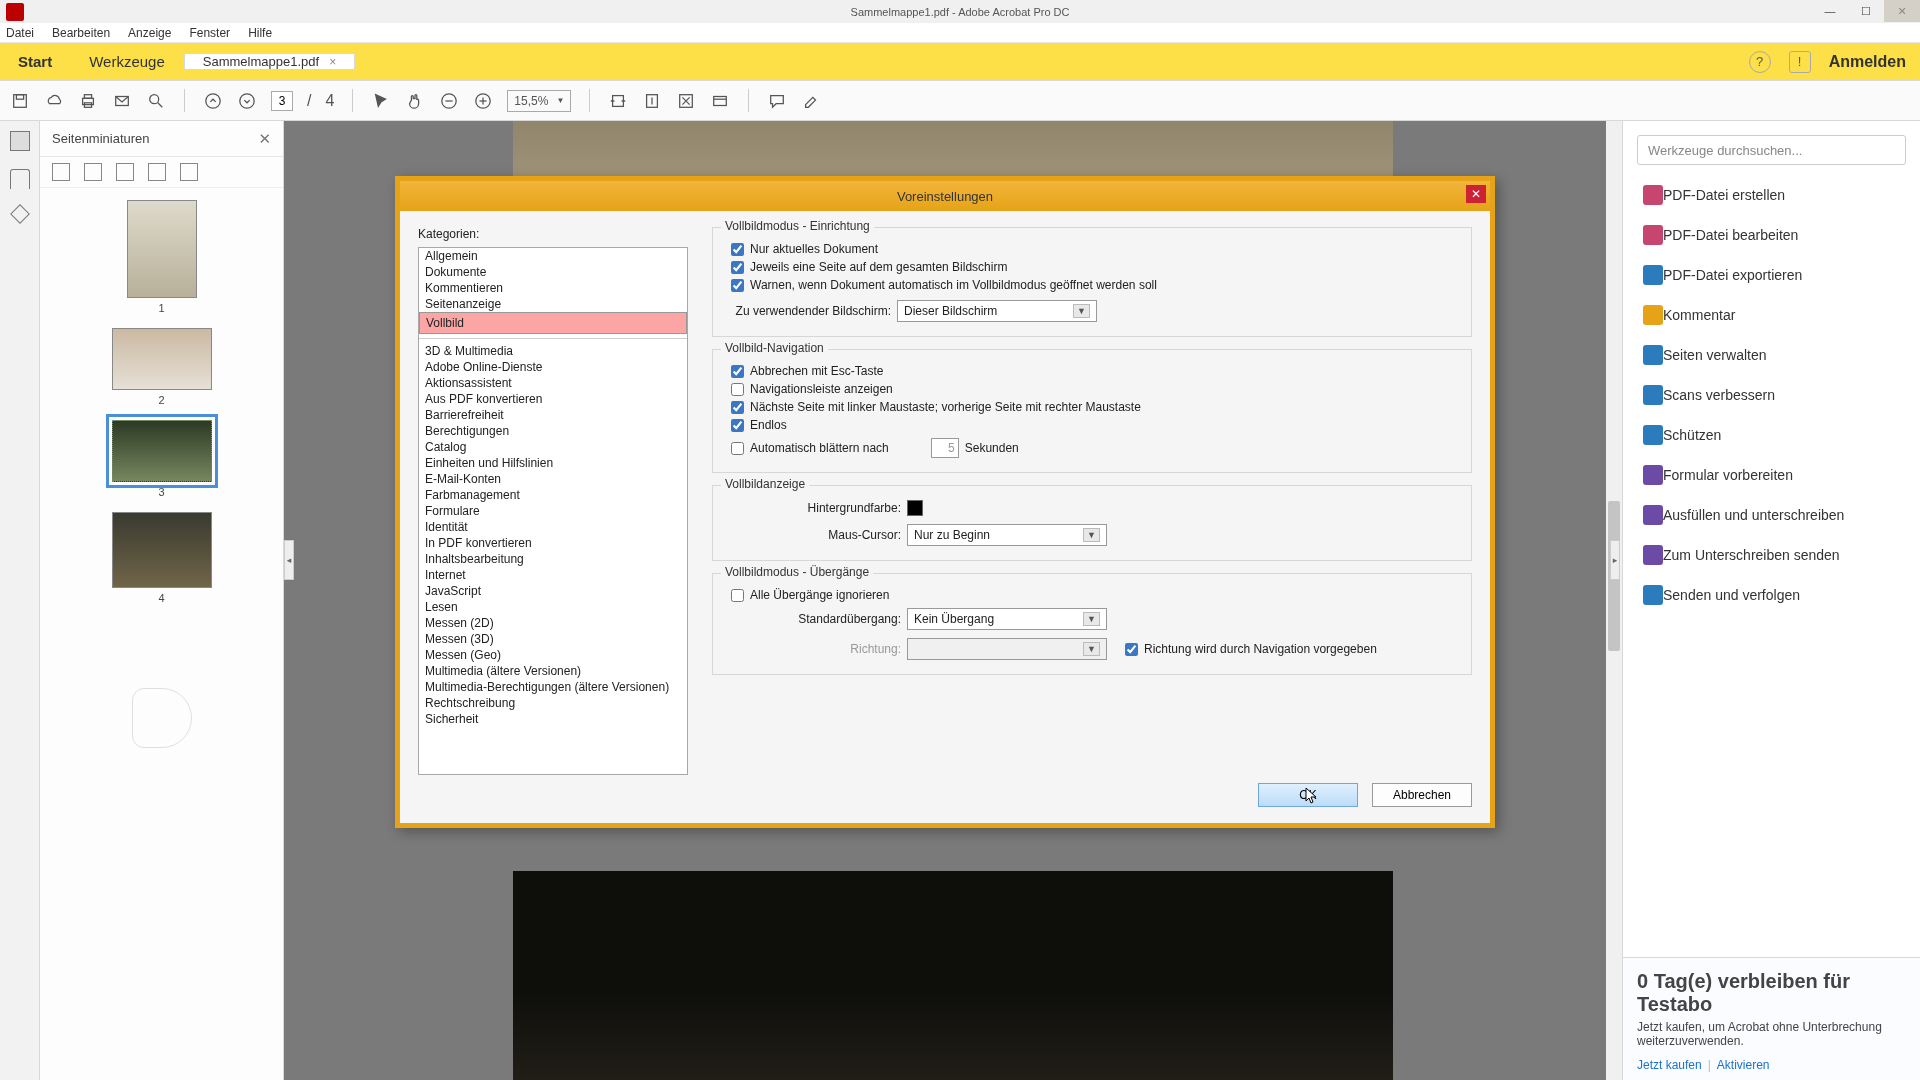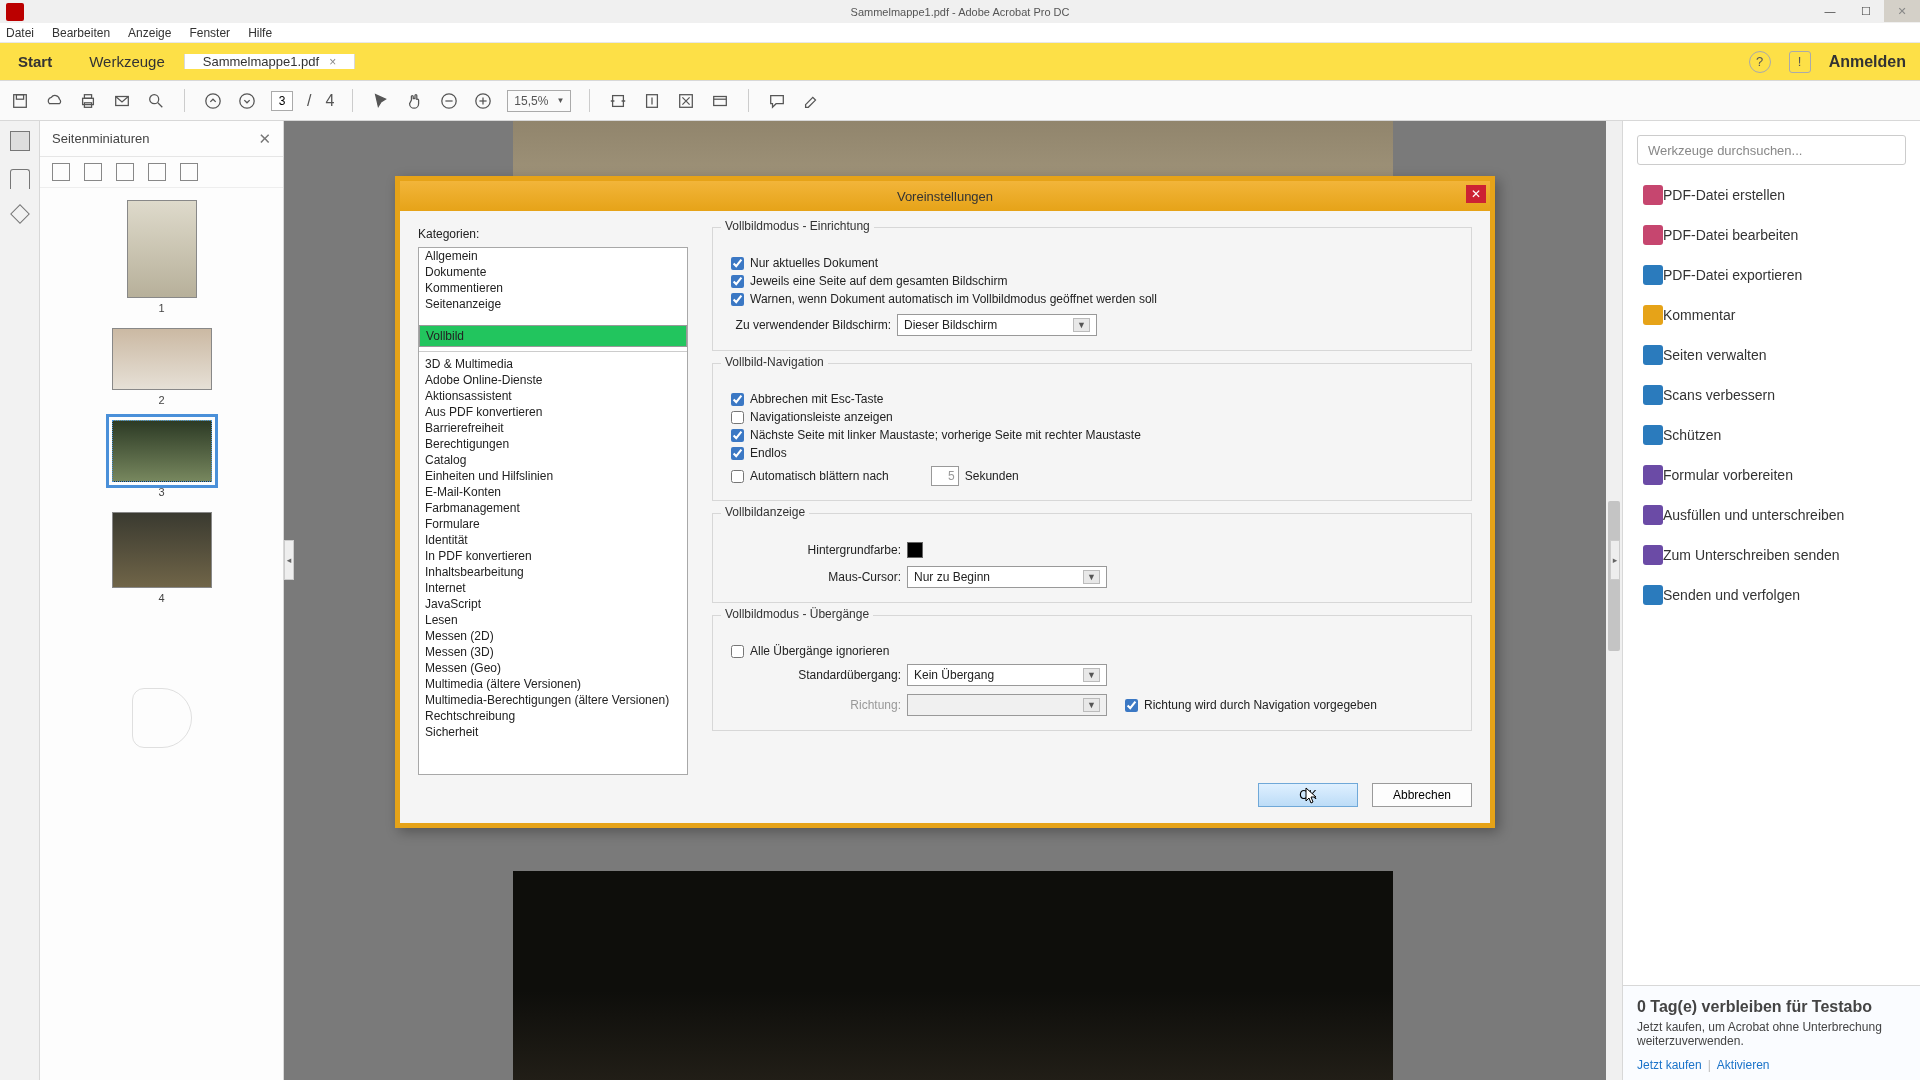--- a/index.html
+++ b/index.html
@@ -65,38 +65,38 @@
 
 .collapse-l { position:absolute; left:284px; top:50%; width:10px; height:40px; background:#eee; border:1px solid #ccc; display:flex;align-items:center;justify-content:center;font-size:9px;color:#666;}
 .collapse-r { position:absolute; right:300px; top:50%; width:10px; height:40px; background:#eee; border:1px solid #ccc; display:flex;align-items:center;justify-content:center;font-size:9px;color:#666;}
 
 
 .rightpane { width: 298px; background:#fff; border-left:1px solid #d8d8d8; display:flex; flex-direction:column; }
 .rightpane .search { margin:14px 14px 10px 14px; height:30px; border:1px solid #ccc; border-radius:3px; padding:0 10px; font-size:13px; color:#888; display:flex;align-items:center;}
 .toolitem { display:flex; align-items:center; padding: 10px 20px; font-size:14px; color:#333; }
 .toolitem .ic { width:20px; height:20px; }
 .trial { margin-top:auto; border-top:1px solid #d8d8d8; padding:12px 14px 8px 14px; font-size:12px; color:#444; background:#fafcff;}
-.trial .head { font-weight:700; font-size:16px; margin-bottom:4px;}
+.trial .head { font-weight:700; font-size:20px; margin-bottom:4px;}
 .trial .links { margin-top:10px; color:#1a73c9;}
 .trial .links span { cursor:pointer; }
 .trial .links .d { color:#bbb; margin:0 6px;}
 
 
 .modal { position:absolute; left:395px; top:176px; width:1100px; border:5px solid #e6a318; background:#f5f5f5; box-shadow: 4px 4px 12px rgba(0,0,0,.3); z-index:50;}
 .modal .mtitle { height:30px; background:linear-gradient(#f2b53a,#e6a318); display:flex; align-items:center; justify-content:center; position:relative; font-size:13px; color:#333;}
 .modal .mtitle .close { position:absolute; right:4px; top:4px; width:20px; height:18px; background:#c23; color:#fff; font-size:12px; display:flex;align-items:center;justify-content:center;}
 .modal .body { display:flex; padding: 16px 18px 8px 18px; gap: 24px; font-size:12px; color:#222;}
 .catcol { width: 270px; }
 .catlabel { margin-bottom:6px; font-size:12px;}
 .catlist { border:1px solid #a8a8a8; height: 528px; overflow-y:scroll; background:#fff; font-size:12px;}
 .catlist .item { padding:1px 6px;}
-.catlist .item.sel { background:#22c55e;margin-top:13px;}
+.catlist .item.sel { background:#fca5a5;}
 .catlist .divider { border-top:1px solid #ccc; margin:4px 0;}
 .settingscol { flex:1; }
-.group { border:1px solid #d7d7d7; margin-bottom:12px; position:relative; padding: 24px 14px 10px 14px; background:#f5f5f5;}
+.group { border:1px solid #d7d7d7; margin-bottom:12px; position:relative; padding: 10px 14px 10px 14px; background:#f5f5f5;}
 .group .legend { position:absolute; top:-9px; left:8px; background:#f5f5f5; padding:0 4px; font-size:12px; color:#333;}
 .row { display:flex; align-items:center; gap:6px; margin:4px 0; font-size:12px; padding-left: 4px;}
 .row label { display:flex; align-items:center; gap:6px;}
 .row .lab-right { text-align:right; }
 .sel { border:1px solid #999; background:#fff; height:22px; padding:0 6px; display:flex; align-items:center; justify-content:space-between; gap:10px; font-size:12px;}
 .sel .arrow { font-size:9px; color:#555; background:#e8e8e8; padding:1px 3px; border:1px solid #bbb;}
 .numin { width:28px; height:20px; border:1px solid #999; text-align:right; padding-right:3px; font-size:12px; background:#fff; color:#999;}
 .colorpick { width:16px; height:16px; background:#000; border:1px solid #666; display:inline-block;}
 .sel.disabled { color:#aaa; background:#f0f0f0;}
 .modal .footer { display:flex; justify-content:flex-end; gap:14px; padding: 0 18px 16px 0;}

